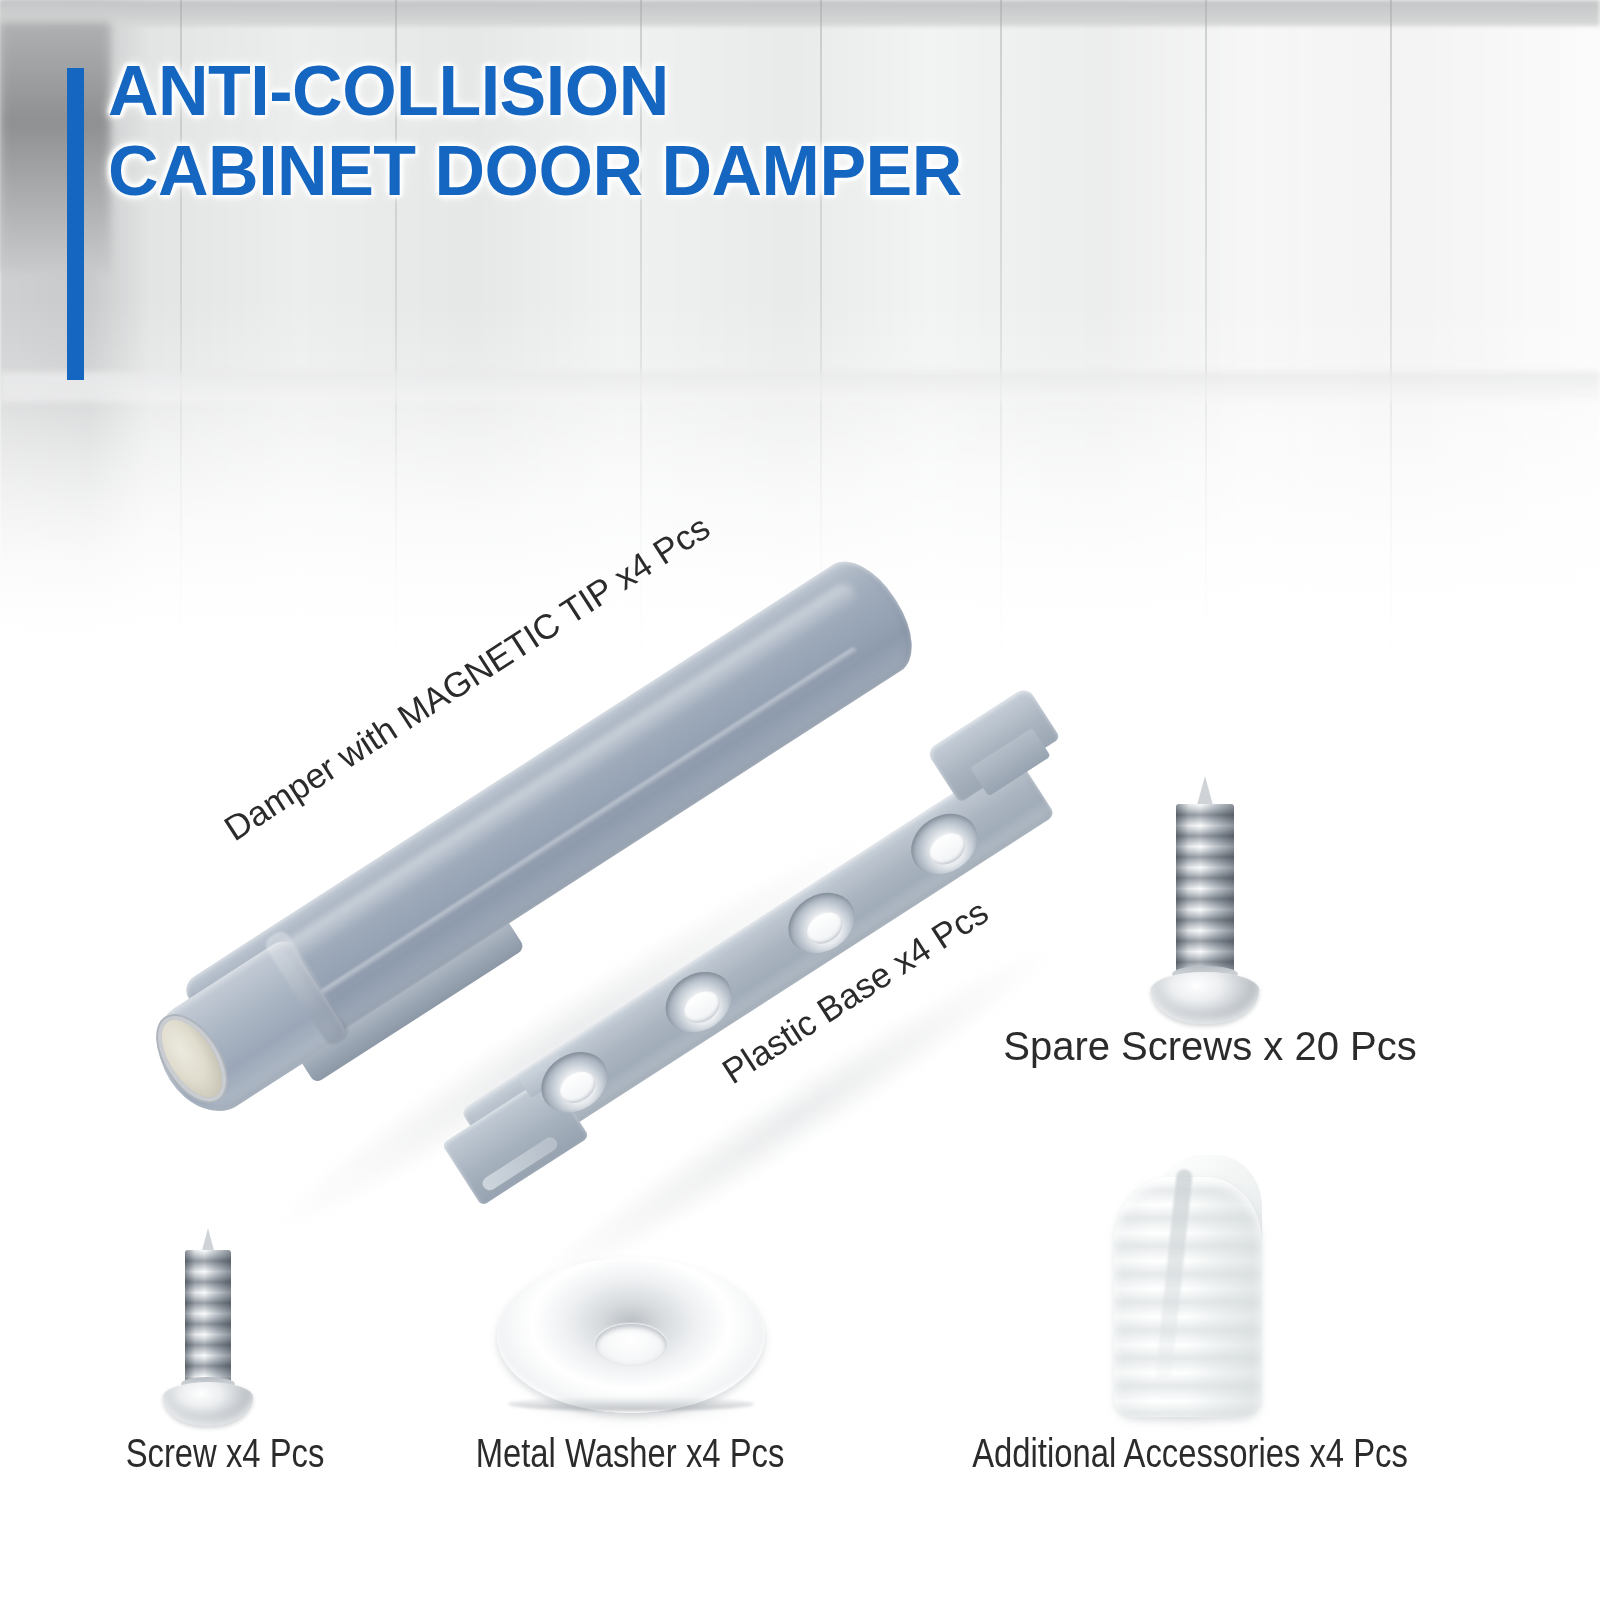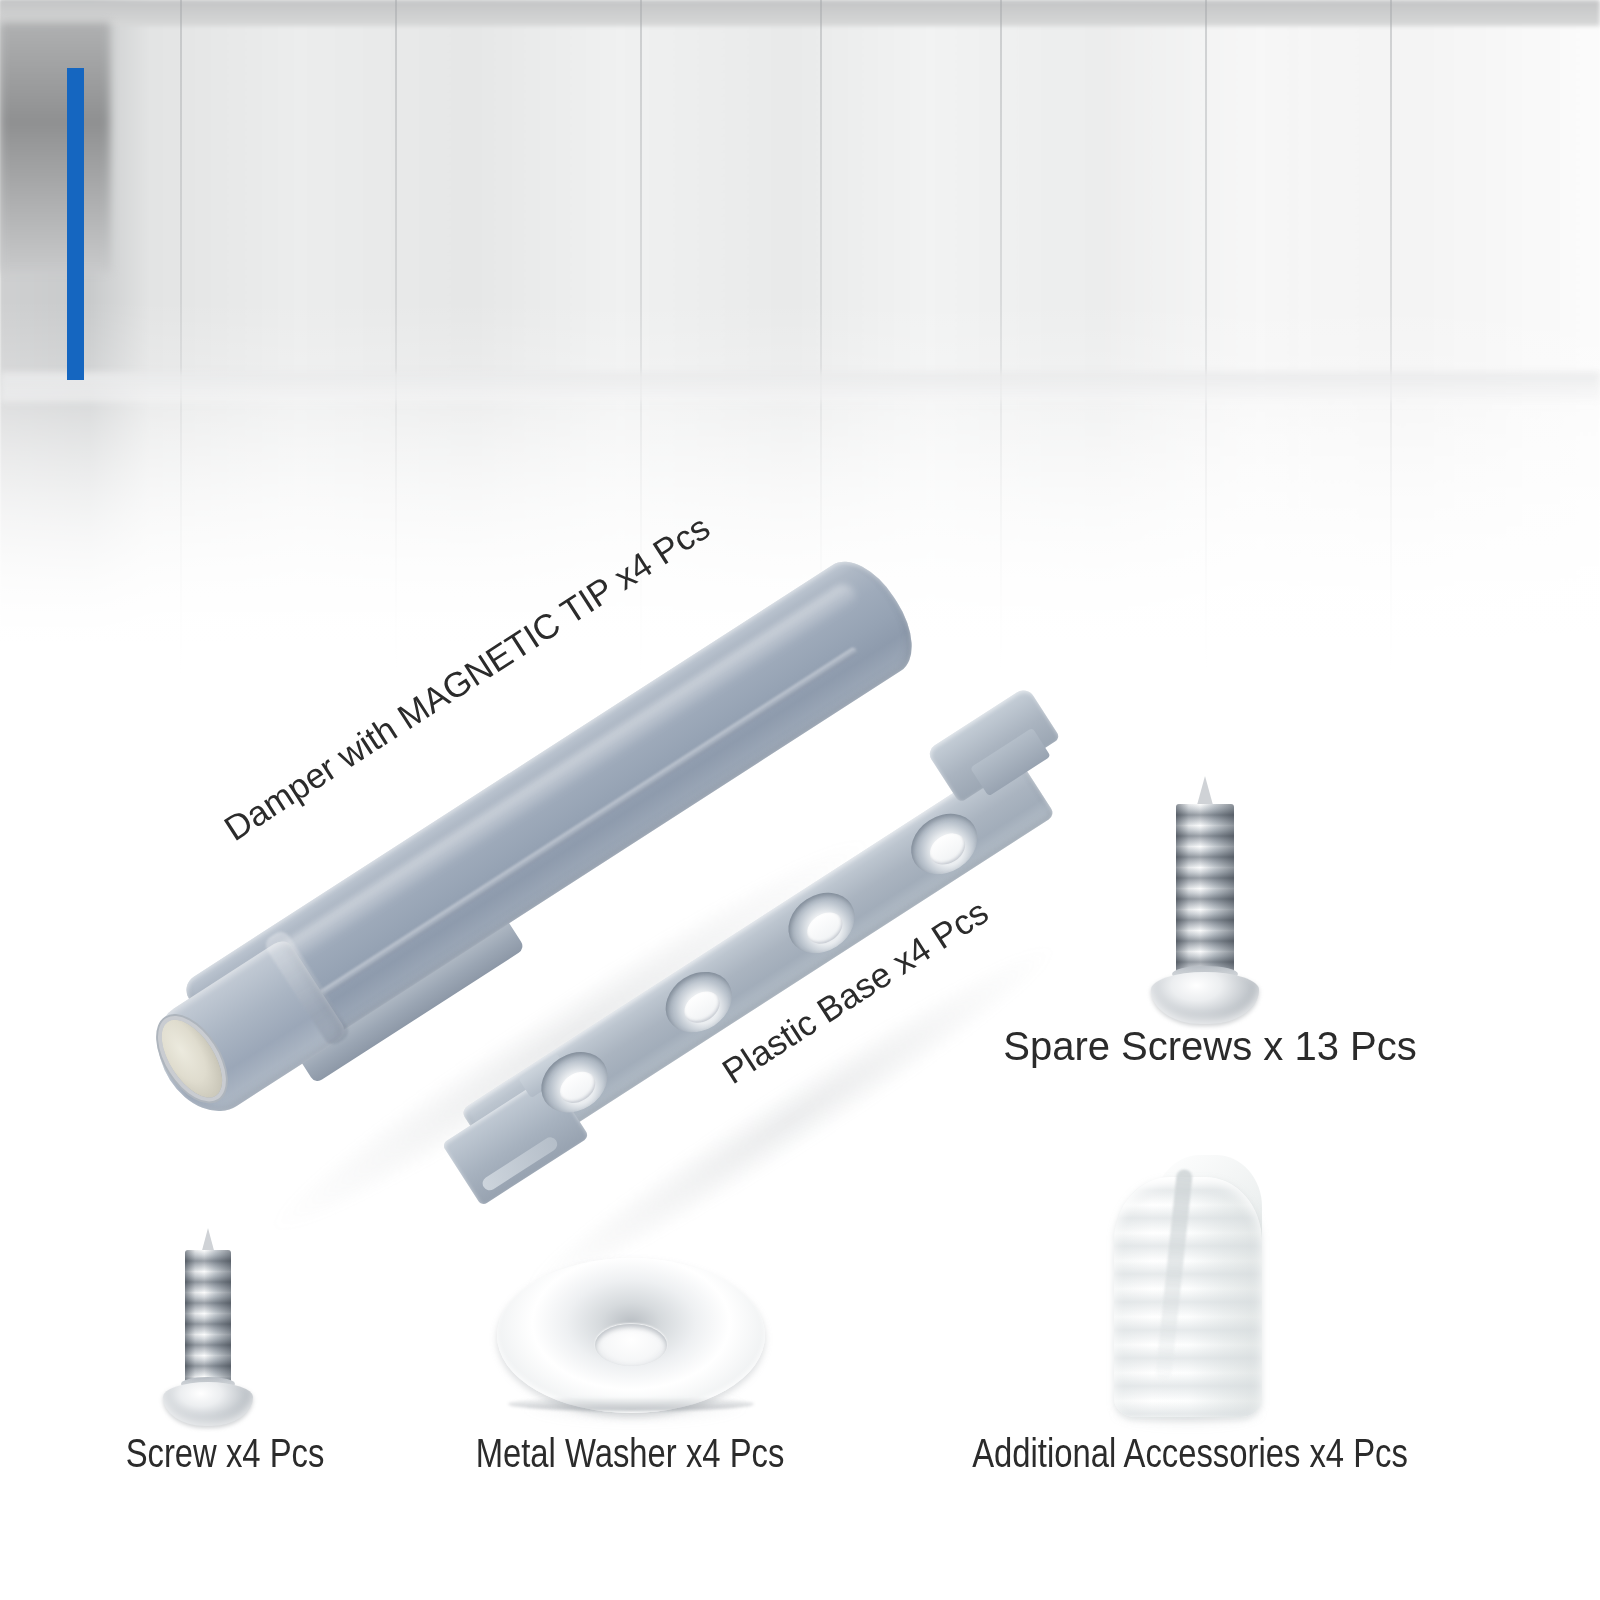--- a/index.html
+++ b/index.html
@@ -320,20 +320,22 @@
   <div class="bg-seam" style="left:395px"></div>
   <div class="bg-seam" style="left:640px"></div>
   <div class="bg-seam" style="left:820px"></div>
   <div class="bg-seam" style="left:1000px"></div>
   <div class="bg-seam" style="left:1205px"></div>
   <div class="bg-seam" style="left:1390px"></div>
   <div class="bg-counter"></div>
   <div class="bg-fade"></div>
 
   <div class="accent-bar"></div>
+  <div class="title">ANTI-COLLISION
+CABINET DOOR DAMPER</div>
 
   <div class="soft-shadow" style="left:210px; top:1000px; width:720px; height:70px; transform:rotate(-33deg);"></div>
   <div class="damper-wrap">
     <div class="damper-foot"></div>
     <div class="damper-body"></div>
     <div class="damper-bodyline"></div>
     <div class="damper-cap"></div>
     <div class="damper-collar"></div>
     <div class="damper-magnet"></div>
   </div>
@@ -352,21 +354,21 @@
     <div class="base-hole" style="left:550px"></div>
   </div>
   <div class="label diag" style="left:726px; top:1055px; transform:rotate(-32.8deg);">Plastic Base x4 Pcs</div>
 
   <div class="screw" id="screw-spare">
     <div class="tip"></div>
     <div class="shaft"></div>
     <div class="headtop"></div>
     <div class="head"></div>
   </div>
-  <div class="label flat" style="left:935px; top:1024px; width:550px;">Spare Screws x 13 Pcs</div>
+  <div class="label flat" style="left:935px; top:1024px; width:550px;">Spare Screws x 20 Pcs</div>
 
   <div class="screw" id="screw-small">
     <div class="tip"></div>
     <div class="shaft"></div>
     <div class="headtop"></div>
     <div class="head"></div>
   </div>
   <div class="label cond" style="left:45px; top:1430px; width:360px;">Screw x4 Pcs</div>
 
   <div class="soft-shadow" style="left:520px; top:1390px; width:230px; height:34px;"></div>

